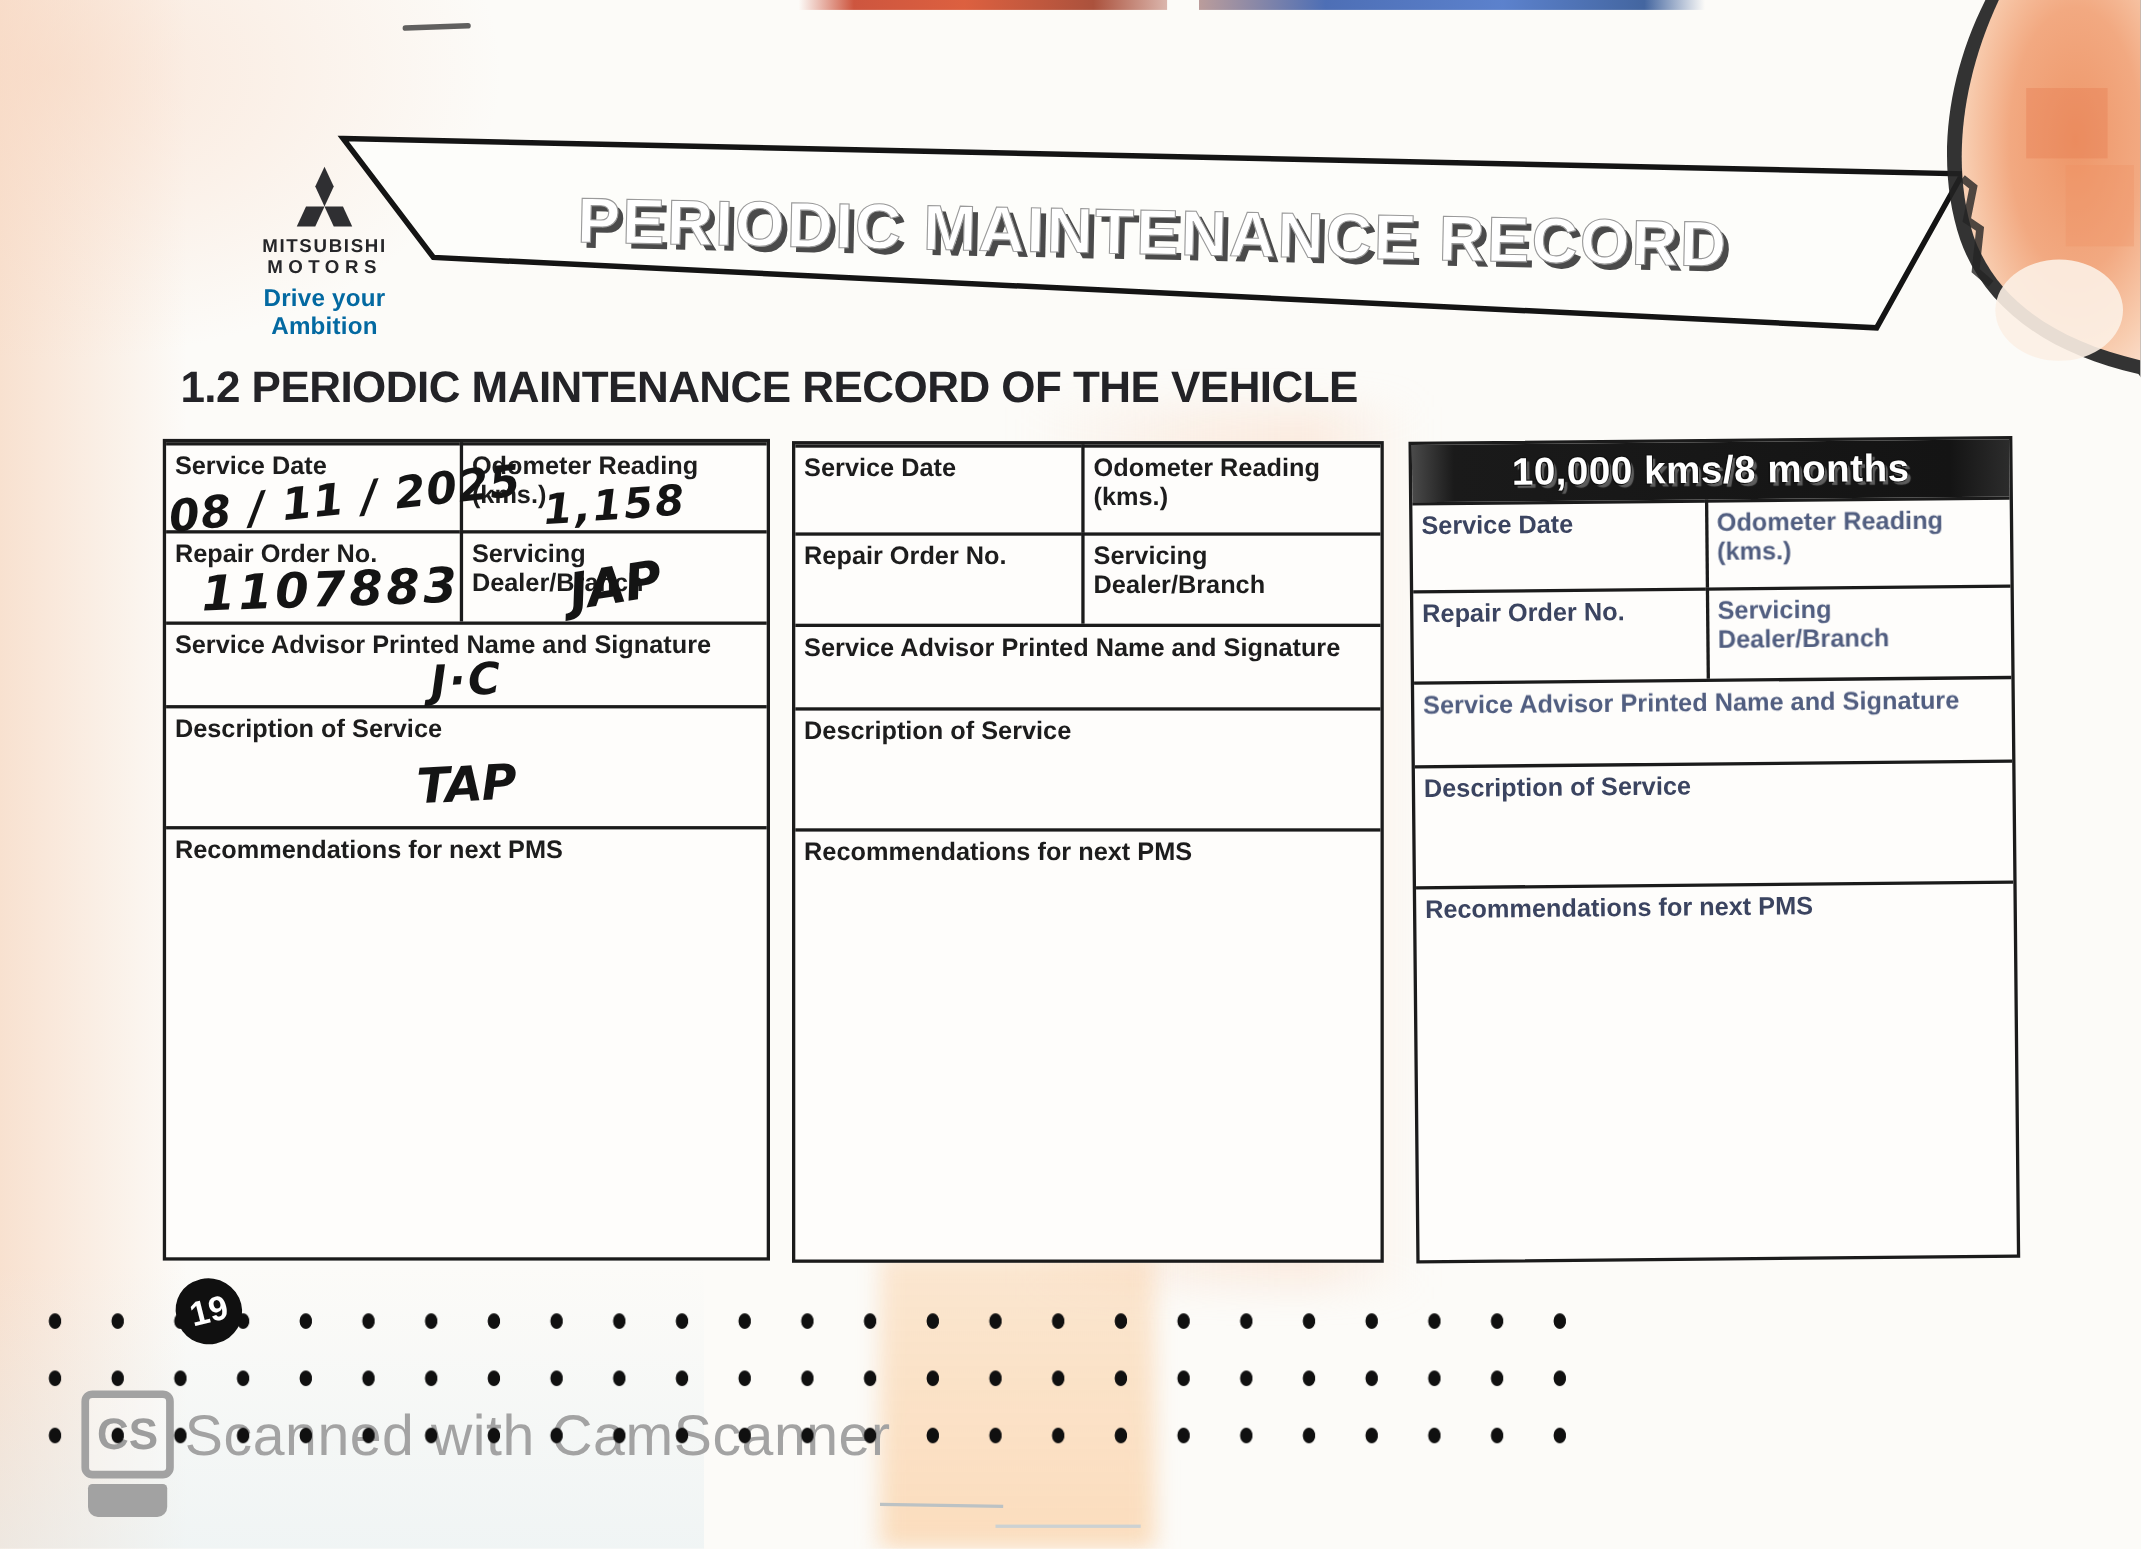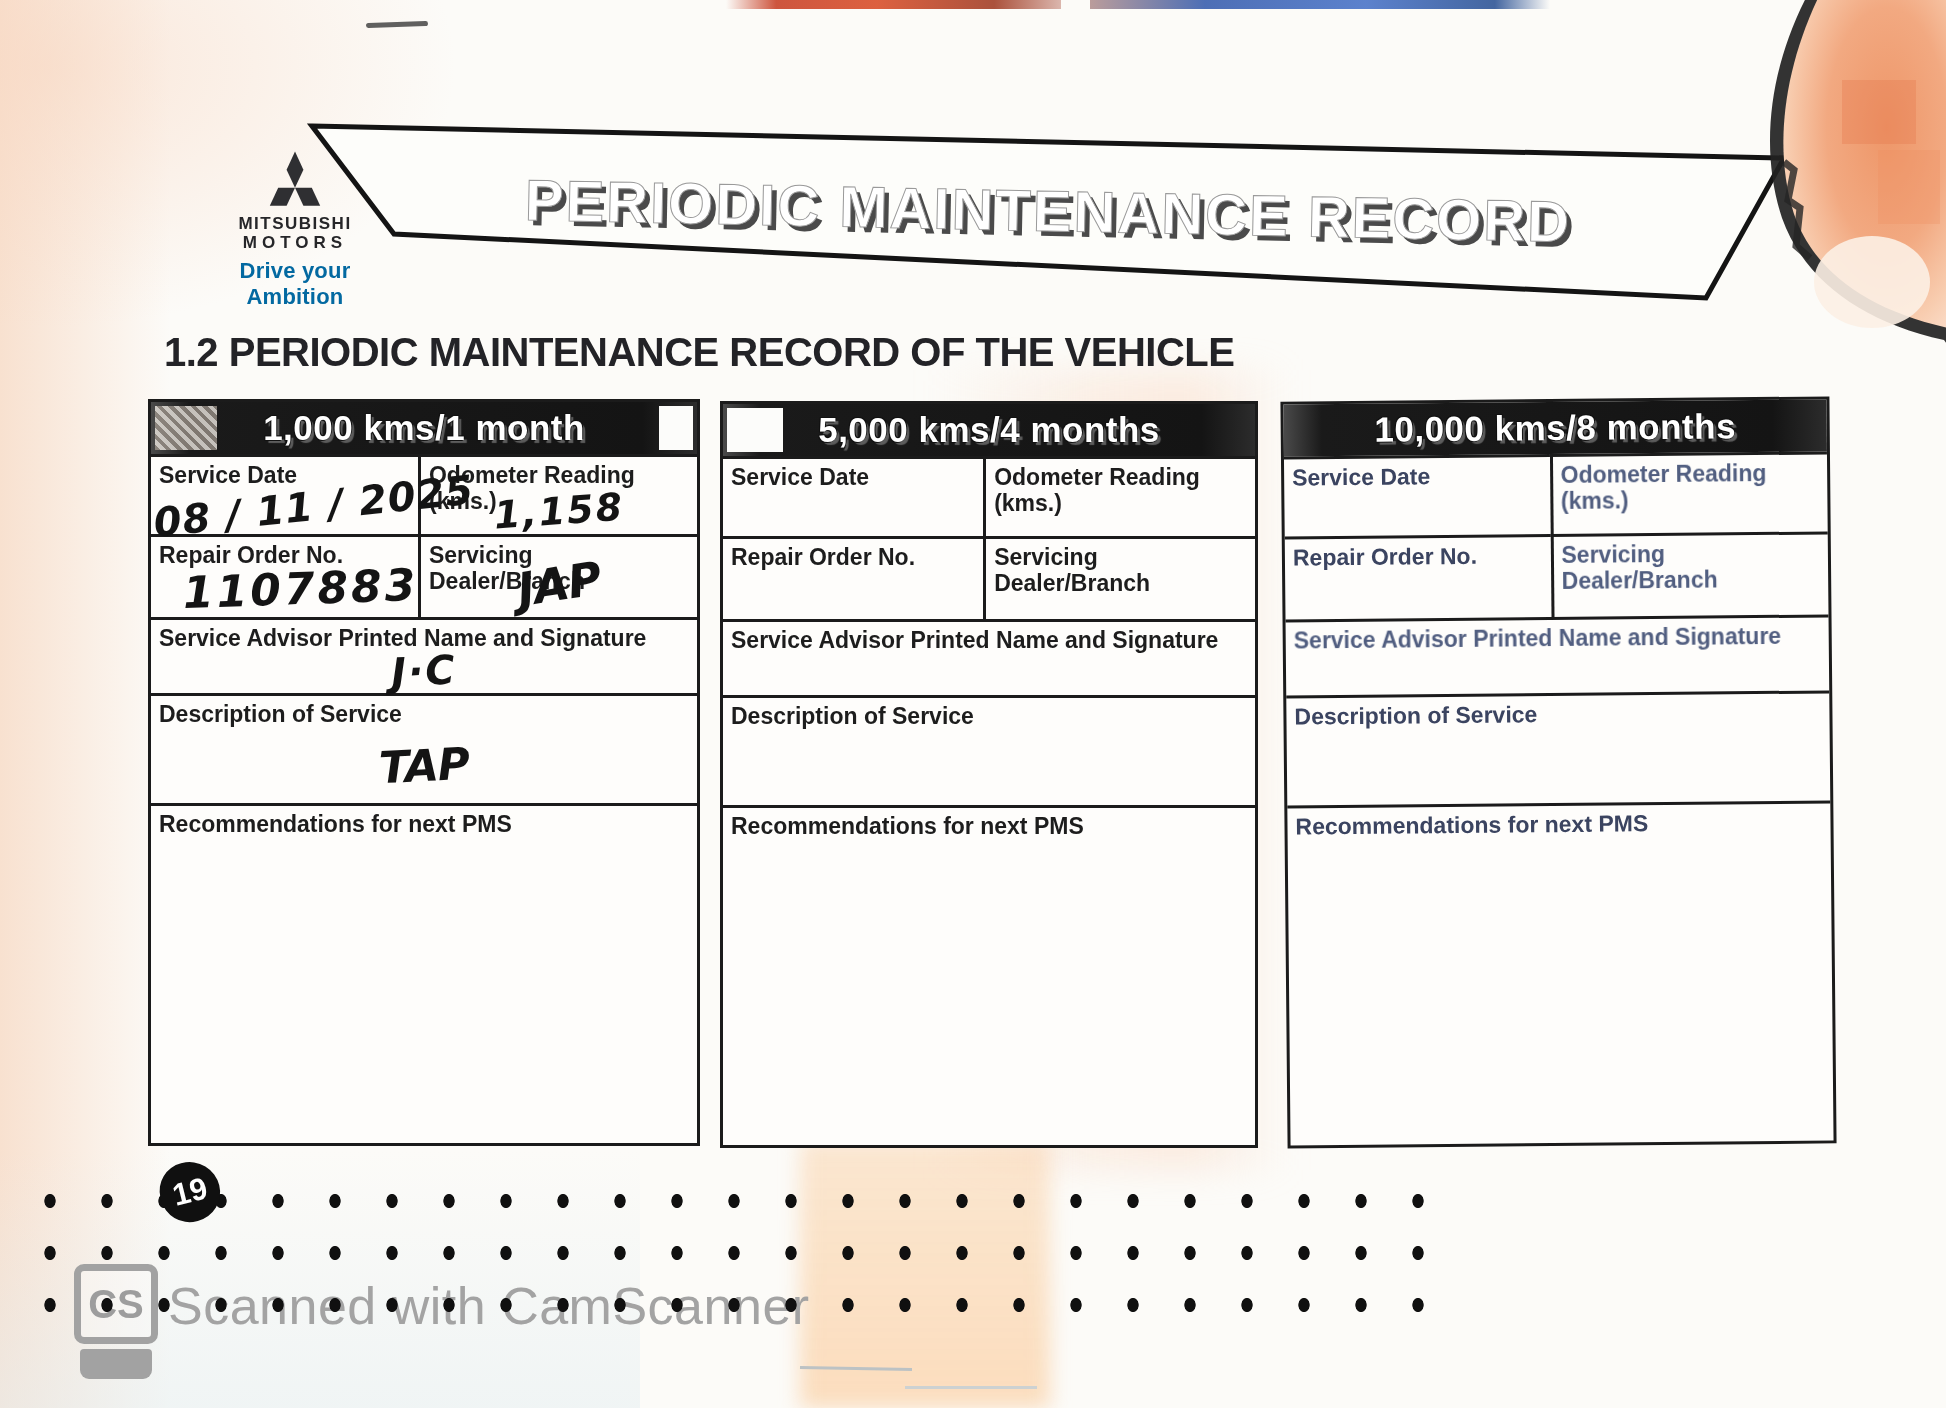--- a/index.html
+++ b/index.html
@@ -121,25 +121,20 @@
   <svg width="1492" height="196" viewBox="0 0 1492 196" data-name="title-banner-shape">
     <polygon points="14,14 1486,46 1408,186 96,122" fill="#fdfdfa" stroke="#141414" stroke-width="5"></polygon>
     <text x="750" y="119" text-anchor="middle" font-size="58" font-weight="bold" font-family="Liberation Sans, sans-serif" letter-spacing="2" fill="#4a4a4a" transform="rotate(1.2 750 100) translate(5,5)" data-name="banner-title-shadow">PERIODIC MAINTENANCE RECORD</text>
     <text x="750" y="119" text-anchor="middle" font-size="58" font-weight="bold" font-family="Liberation Sans, sans-serif" letter-spacing="2" fill="#ffffff" stroke="#9a9a9a" stroke-width="1" transform="rotate(1.2 750 100)" data-name="banner-title-text">PERIODIC MAINTENANCE RECORD</text>
   </svg>
 </div>
 
 <div class="heading" data-name="section-heading">1.2 PERIODIC MAINTENANCE RECORD OF THE VEHICLE</div>
 
 <div class="pmt" style="left:148px;width:552px;" data-name="pms-table-1000km">
-  <div class="pmt-title-bar" data-name="pms-table-1000km-header">
-    <span class="noise-l" data-name="scan-artifact-noise"></span>
-    <span class="notch notch-r" data-name="scan-artifact-notch"></span>
-    <span data-name="pms-table-title">1,000 kms/1 month</span>
-  </div>
   <div class="pmt-grid" data-name="pms-table-grid">
     <div class="pmt-cell" data-name="service-date-cell">
       <div class="pmt-label" data-name="service-date-label">Service Date</div>
       <div class="hw hw-date" data-name="service-date-value">08 / 11 / 2025</div>
     </div>
     <div class="pmt-cell rc" data-name="odometer-cell">
       <div class="pmt-label" data-name="odometer-label">Odometer Reading (kms.)</div>
       <div class="hw hw-odo" data-name="odometer-value">1,158</div>
     </div>
     <div class="pmt-cell" data-name="repair-order-cell">
@@ -158,24 +153,20 @@
   <div class="pmt-row row-desc" data-name="description-row">
     <div class="pmt-label" data-name="description-label">Description of Service</div>
     <div class="hw hw-desc" data-name="description-value">TAP</div>
   </div>
   <div class="pmt-row row-reco" data-name="recommendations-row">
     <div class="pmt-label" data-name="recommendations-label">Recommendations for next PMS</div>
   </div>
 </div>
 
 <div class="pmt" style="left:720px;width:538px;top:401px;" data-name="pms-table-5000km">
-  <div class="pmt-title-bar" data-name="pms-table-5000km-header">
-    <span class="notch notch-l" data-name="scan-artifact-notch"></span>
-    <span data-name="pms-table-title">5,000 kms/4 months</span>
-  </div>
   <div class="pmt-grid" data-name="pms-table-grid">
     <div class="pmt-cell" data-name="service-date-cell">
       <div class="pmt-label" data-name="service-date-label">Service Date</div>
       <div class="hw hw-date" data-name="service-date-value"></div>
     </div>
     <div class="pmt-cell rc" data-name="odometer-cell">
       <div class="pmt-label" data-name="odometer-label">Odometer Reading (kms.)</div>
       <div class="hw hw-odo" data-name="odometer-value"></div>
     </div>
     <div class="pmt-cell" data-name="repair-order-cell">

